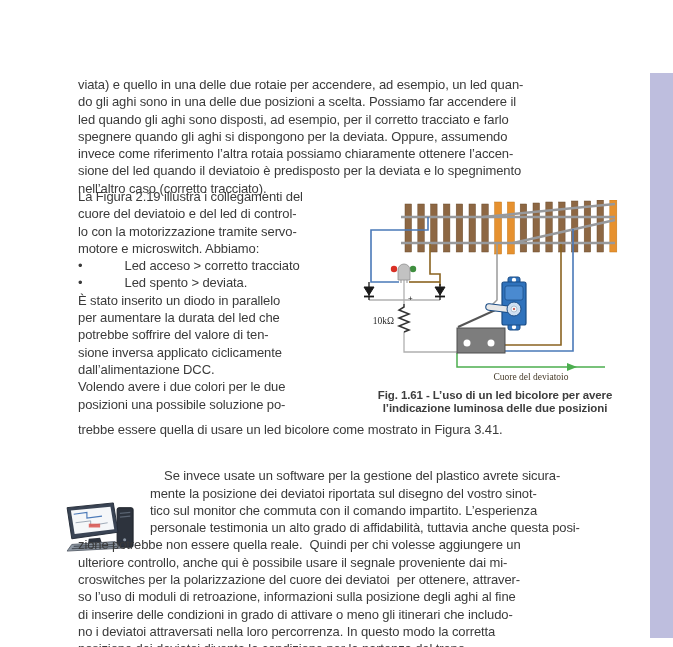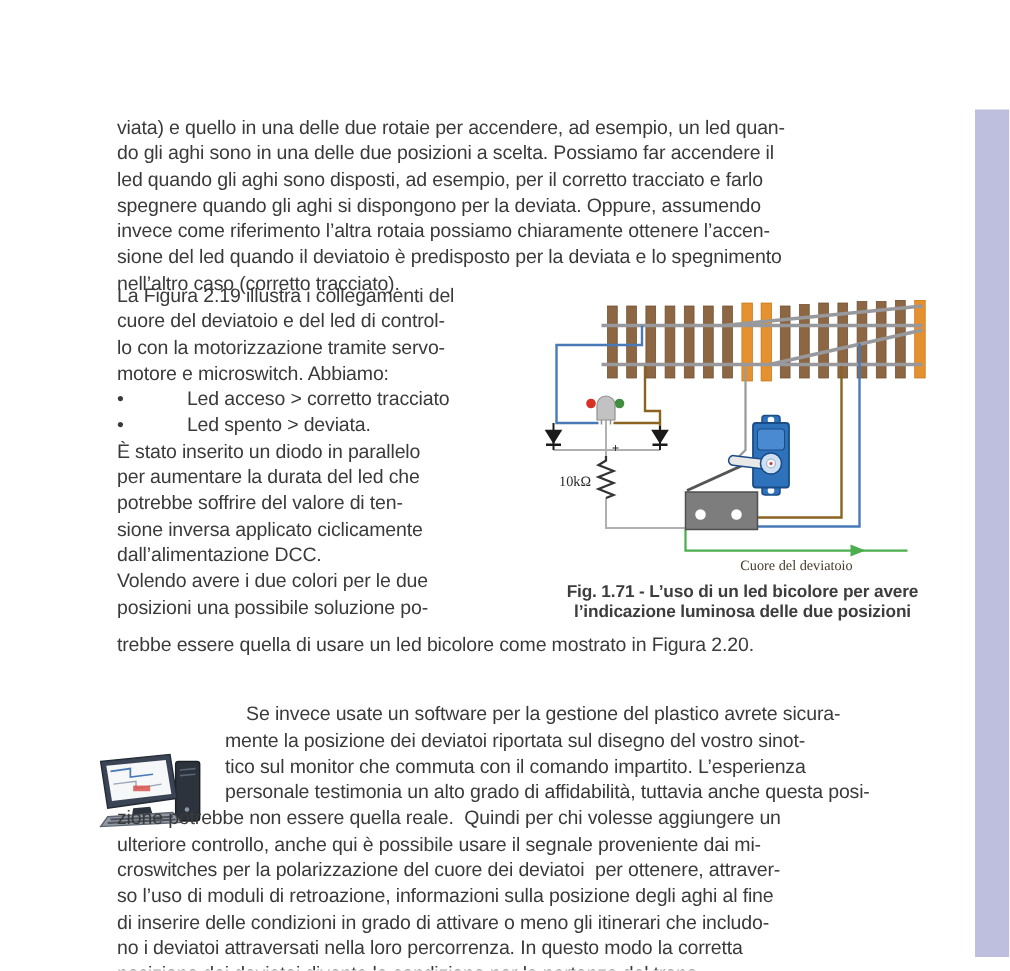--- a/index.html
+++ b/index.html
@@ -135,24 +135,24 @@
         <line x1="126" y1="107" x2="151" y2="110" stroke="#e8e8e8" stroke-width="5.5" stroke-linecap="round"></line>
         <circle cx="151" cy="109" r="7" fill="#cfe0f2" stroke="#1a4c85" stroke-width="1"></circle>
         <circle cx="151" cy="109" r="3" fill="#f2f5f8" stroke="#9ab0c6" stroke-width="0.7"></circle>
         <circle cx="151" cy="109" r="1" fill="#c0392b"></circle>
       </g>
 
       <text class="serif" x="168" y="180" text-anchor="middle" font-size="9.5" fill="#463a28">Cuore del deviatoio</text>
     </svg>
   </div>
 
-  <div class="caption">Fig. 1.71 - L’uso di un led bicolore per avere
+  <div class="caption">Fig. 1.61 - L’uso di un led bicolore per avere
 l’indicazione luminosa delle due posizioni</div>
 
-  <div class="tb bridge">trebbe essere quella di usare un led bicolore come mostrato in Figura 2.20.</div>
+  <div class="tb bridge">trebbe essere quella di usare un led bicolore come mostrato in Figura 3.41.</div>
 
   <div class="tb p2">
     <div class="icon-float">
       <svg width="76" height="50" viewBox="0 0 80 53" xmlns="http://www.w3.org/2000/svg">
         <rect x="56" y="6" width="17" height="42" rx="2" fill="#2d333d" stroke="#1b2027"></rect>
         <line x1="59" y1="12" x2="70" y2="11" stroke="#5a6472" stroke-width="1.2"></line>
         <line x1="59" y1="16" x2="70" y2="15" stroke="#5a6472" stroke-width="1.2"></line>
         <circle cx="64" cy="40" r="1.6" fill="#8a95a3"></circle>
         <polygon points="3,6 52,1 57,32 8,39" fill="#3a4454" stroke="#232b36"></polygon>
         <polygon points="7,9 49,5 53,29 11,34" fill="#f5f7f9"></polygon>

